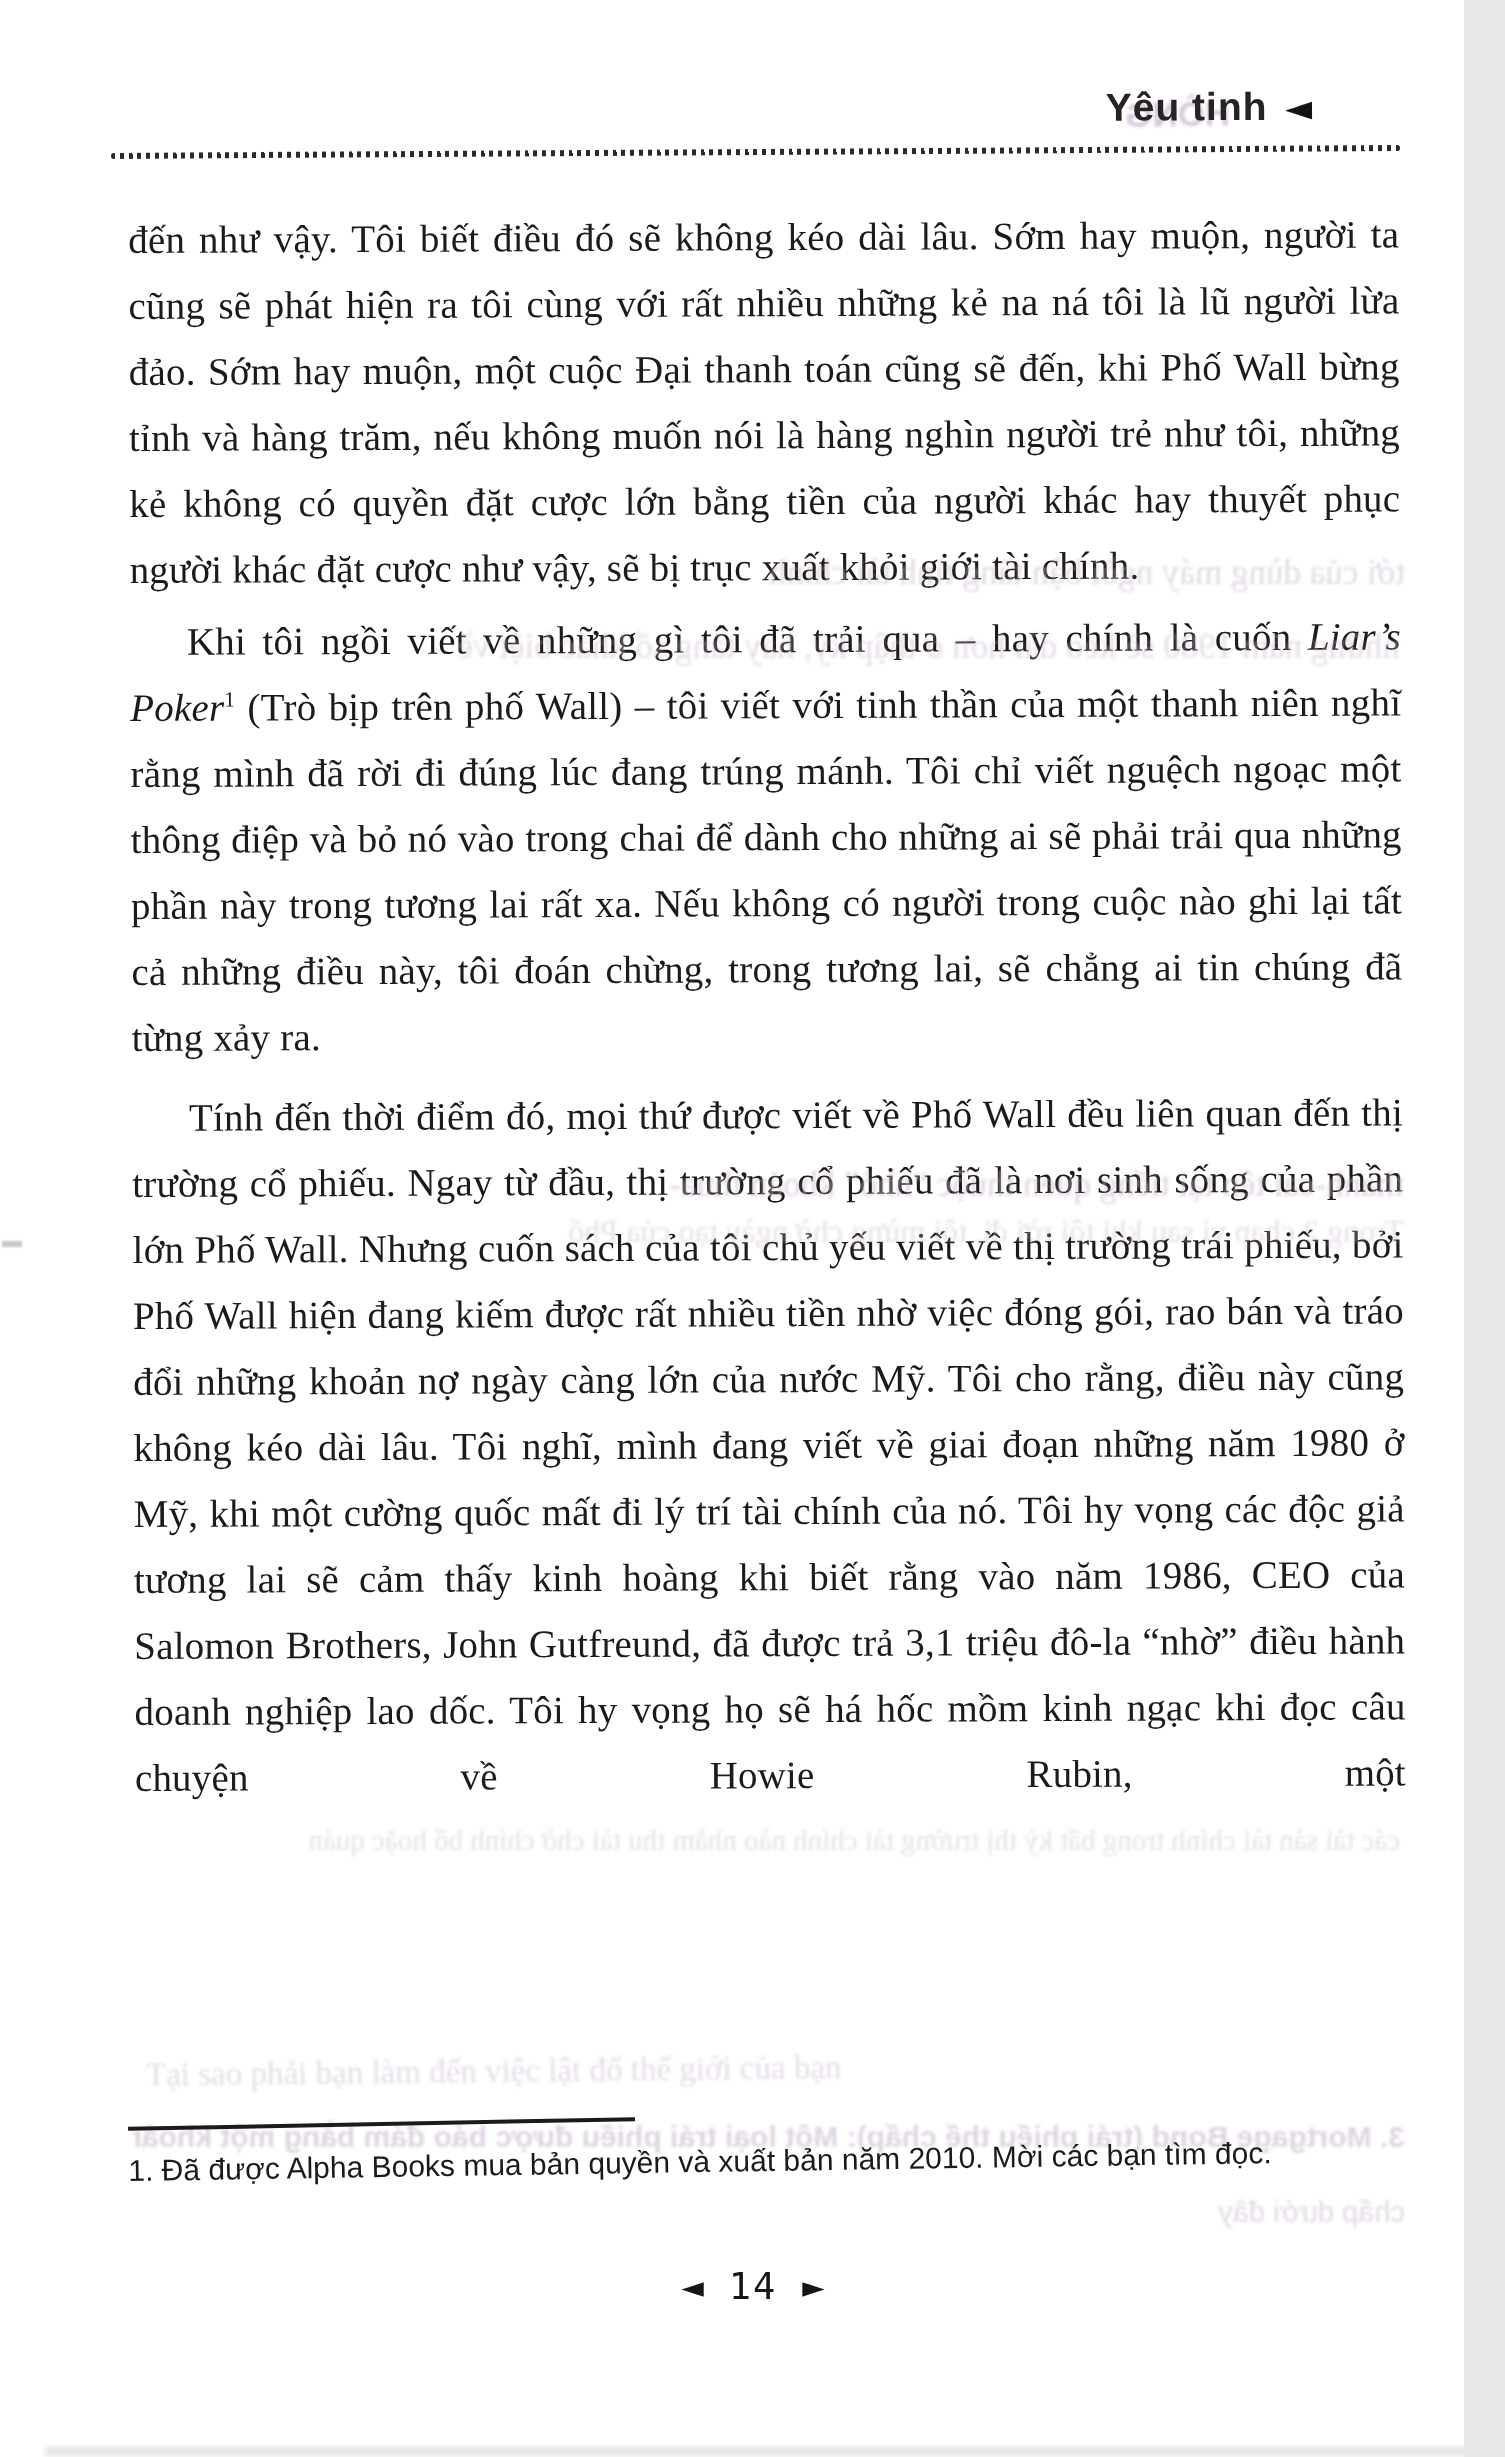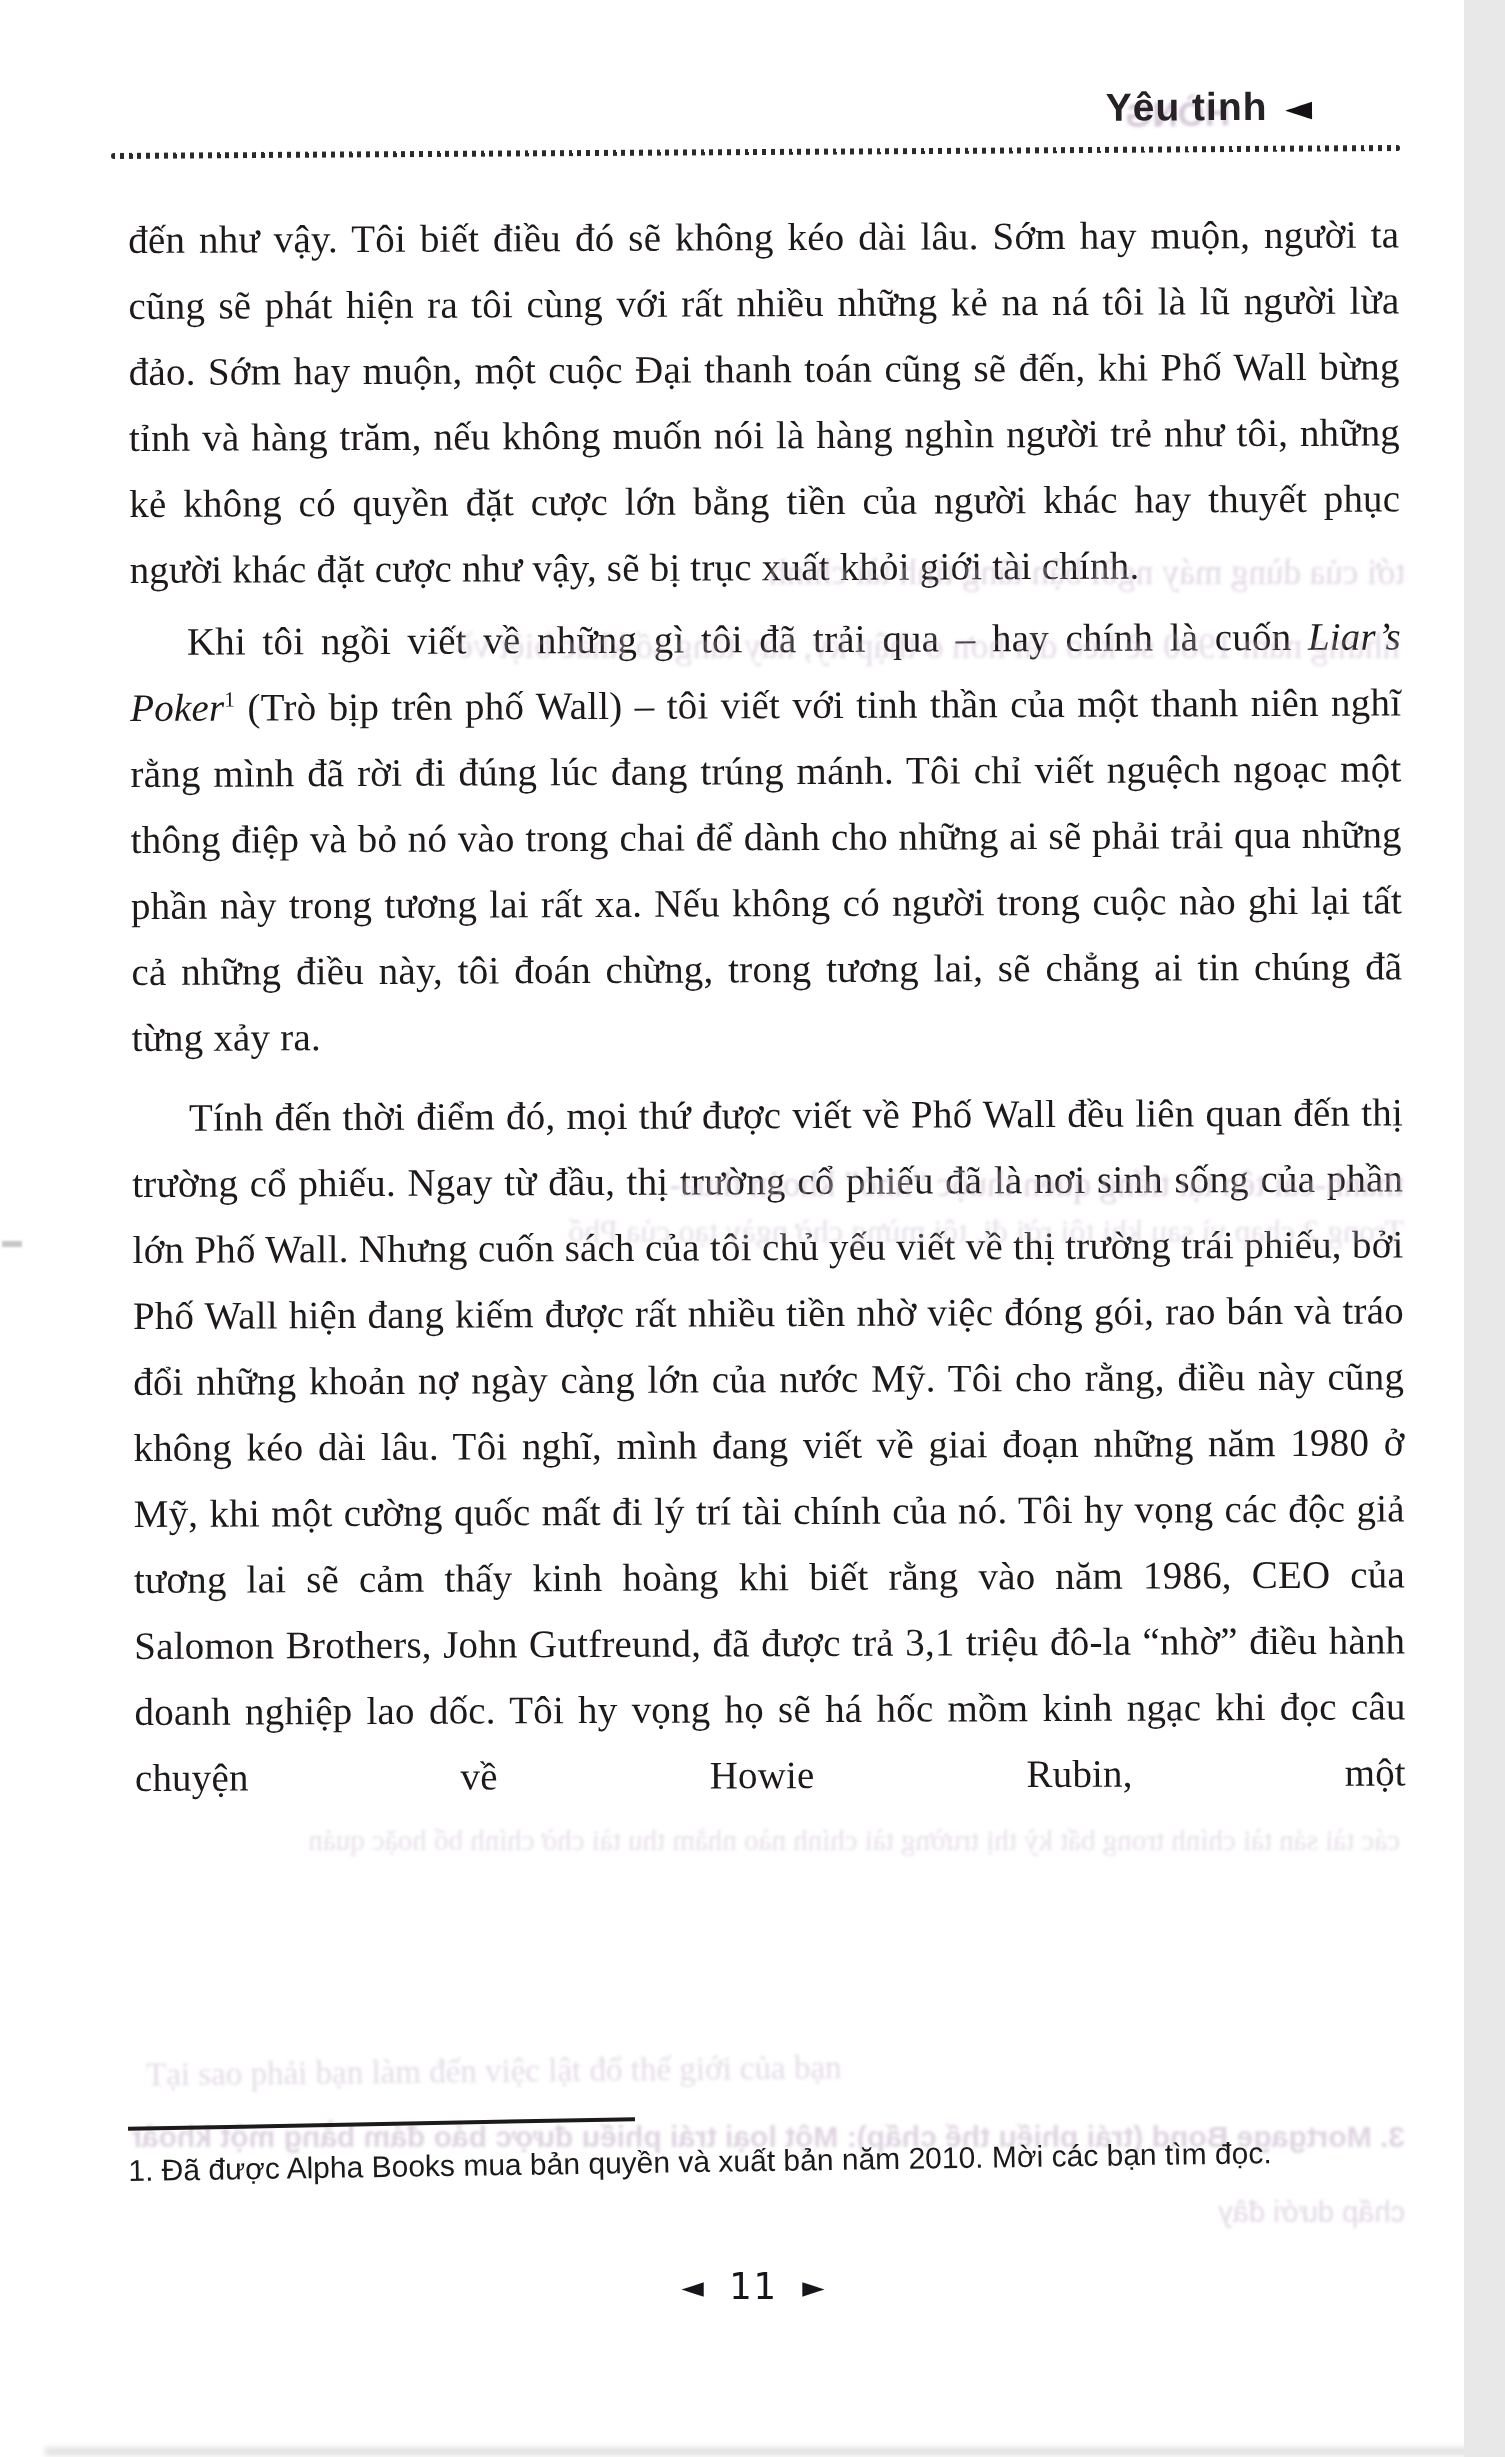--- a/index.html
+++ b/index.html
@@ -129,21 +129,21 @@
   <p class="bleed mirrored b4">các tài sản tài chính trong bất kỳ thị trường tài chính nào nhằm thu tài chờ chính bổ hoặc quản</p>
   <p class="bleed b5">Tại sao phải bạn làm đến việc lật đổ thế giới của bạn</p>
   <p class="bleed mirrored b6">3. Mortgage Bond (trái phiếu thế chấp): Một loại trái phiếu được bảo đảm bằng một khoản thế</p>
   <p class="bleed mirrored b7">chấp dưới đây</p>
 
   <div class="footnote-rule"></div>
   <p class="footnote">1.  Đã được Alpha Books mua bản quyền và xuất bản năm 2010. Mời các bạn tìm đọc.</p>
 
   <div class="pagination">
     <span class="tri">◄</span>
-    <span class="num">11</span>
+    <span class="num">14</span>
     <span class="tri">►</span>
   </div>
 
   <div class="bottom-edge"></div>
   <div class="left-mark"></div>
 
 </div>
 
 
 </body></html>

